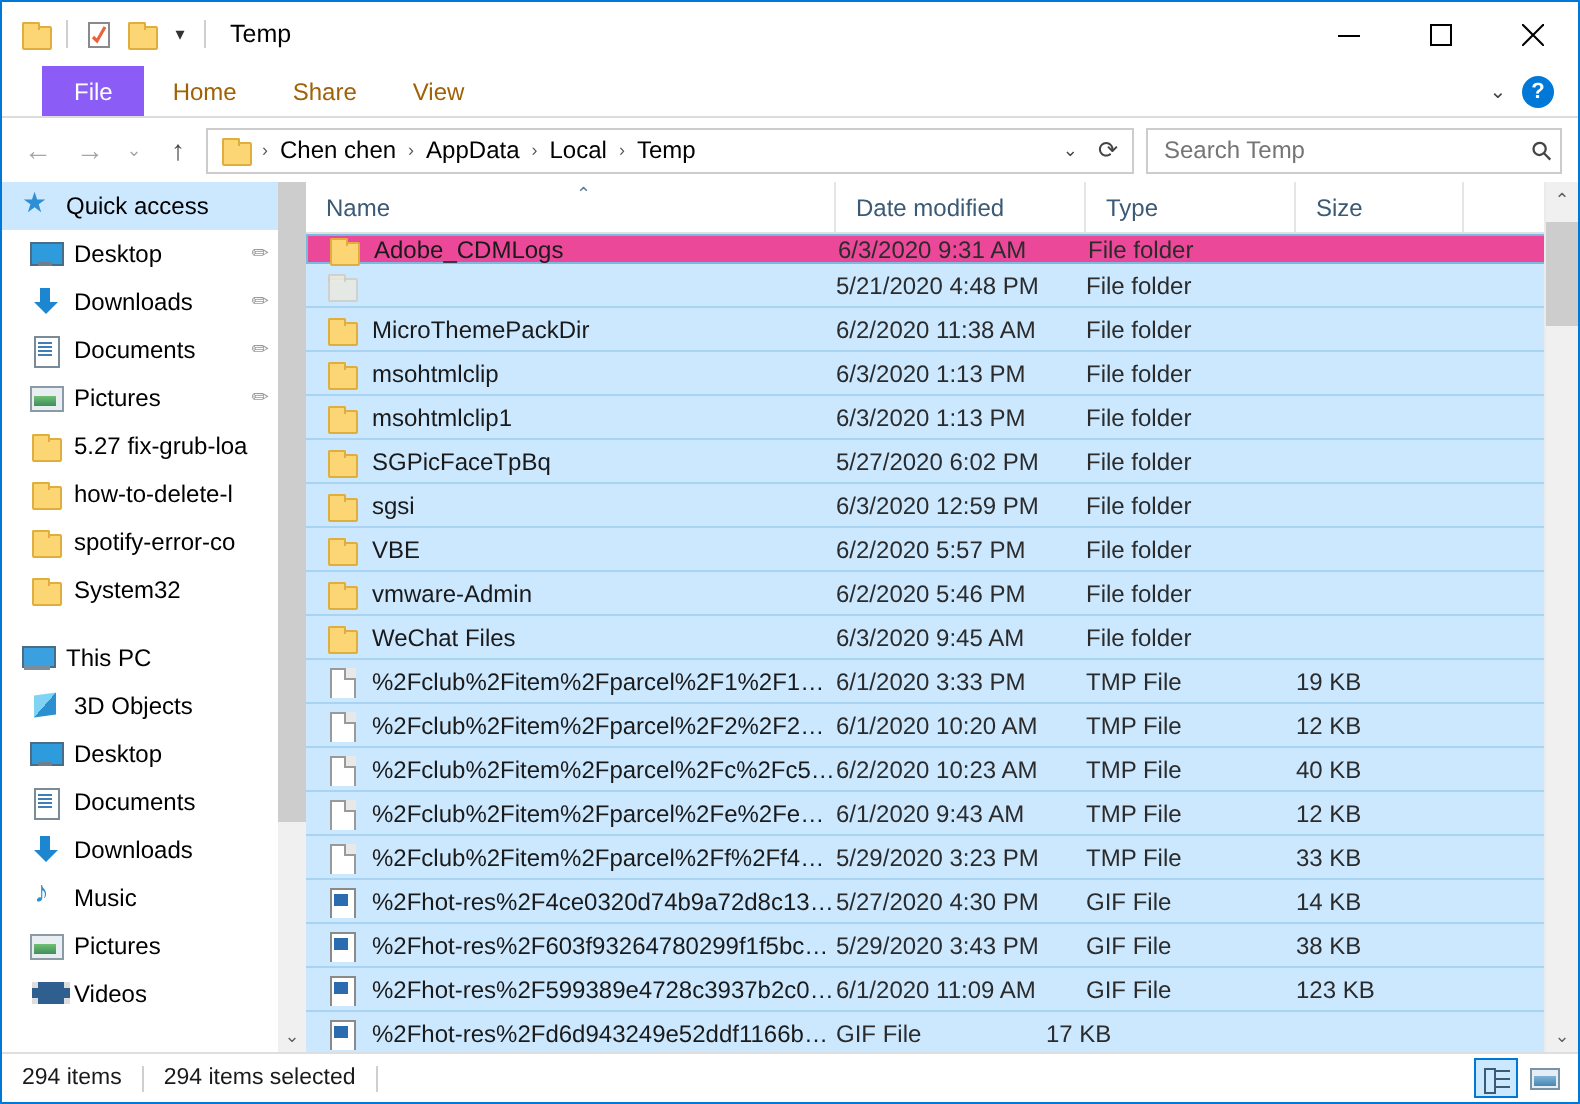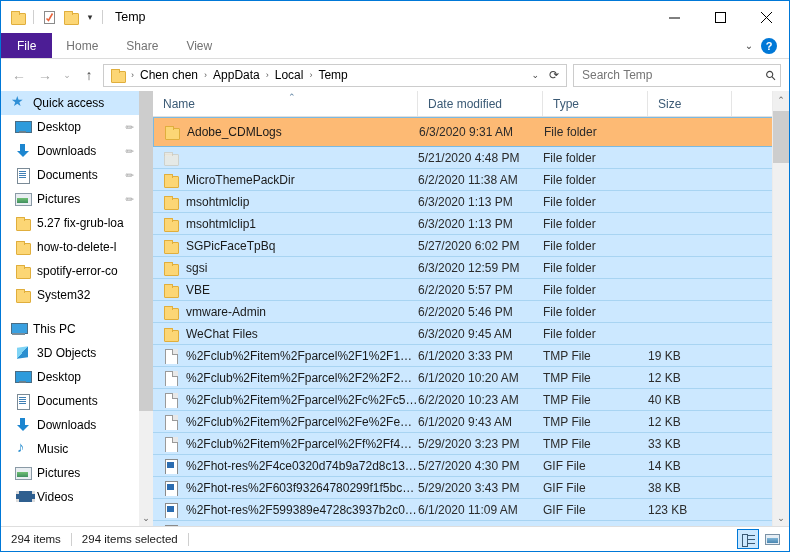--- a/index.html
+++ b/index.html
@@ -48,24 +48,24 @@
   
   .ribbon {
     height: 26px; flex: 0 0 26px;
     display: flex; align-items: stretch;
     background: #ffffff;
     border-bottom: 1px solid #dcdcdc;
   }
   .tab {
     display: flex; align-items: center;
     padding: 0 14px;
-    font-size: 12px; color: #737373;
+    font-size: 12px; color: #a16207;
     cursor: default;
   }
-  .tab.file { background: #4c1d95; color: #ffffff; padding: 0 16px; }
+  .tab.file { background: #8b5cf6; color: #ffffff; padding: 0 16px; margin-left: 20px; }
   .ribbon-right { margin-left: auto; display: flex; align-items: center; gap: 2px; padding-right: 6px; }
   .rb-caret { width: 20px; height: 20px; display:flex; align-items:center; justify-content:center; font-size: 10px; color:#444; }
   .help-btn {
     width: 16px; height: 16px; border-radius: 50%;
     background: #0078d7; color: #fff;
     font-size: 11px; font-weight: bold;
     display: flex; align-items: center; justify-content: center;
     margin-right: 6px;
   }
 
@@ -188,21 +188,21 @@
     flex: 1 1 auto; min-height: 0;
     overflow: hidden; position: relative;
   }
   .row {
     height: 22px;
     display: flex; align-items: center;
     font-size: 12px; color: #1a1a1a;
     background: #cce8ff;
     border-bottom: 1px solid #a8d4f2;
   }
-  .row.focused { background: #fdba74; border: 1px solid #7cb9e0; height: 30px; }
+  .row.focused { background: #ec4899; border: 1px solid #7cb9e0; height: 15px; }
   .c-name {
     flex: 0 0 265px; display: flex; align-items: center; gap: 7px;
     padding-left: 10px; overflow: hidden; white-space: nowrap;
   }
   .c-date { flex: 0 0 125px; color: #2b2b2b; white-space: nowrap; }
   .c-type { flex: 0 0 105px; color: #2b2b2b; white-space: nowrap; }
   .c-size { flex: 0 0 84px; text-align: left; padding-right: 12px; color: #2b2b2b; white-space: nowrap; }
   .c-fill { flex: 1 1 auto; }
   .fname { overflow: hidden; text-overflow: ellipsis; }
 

